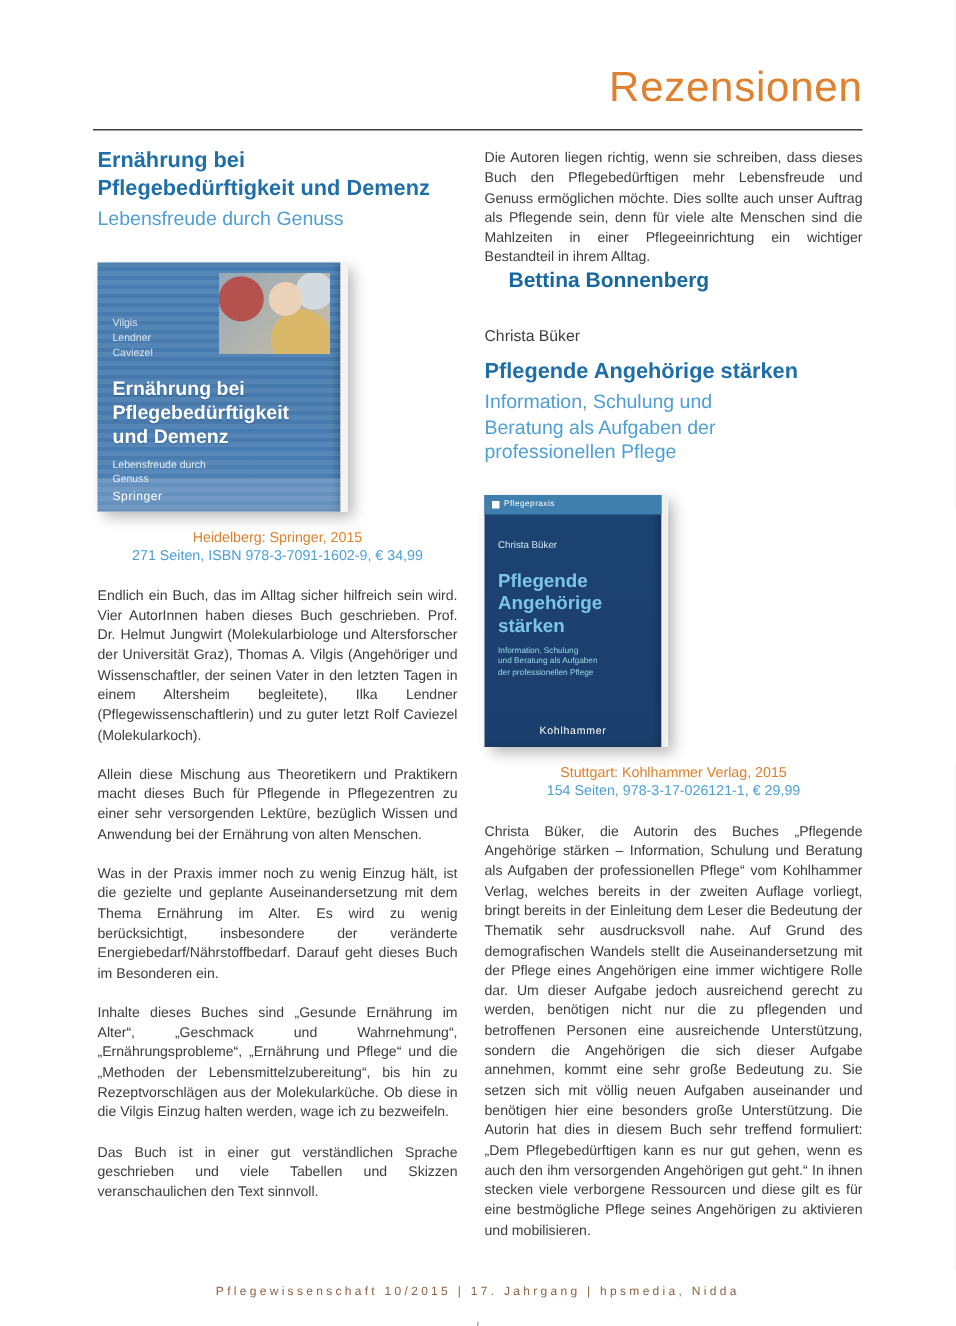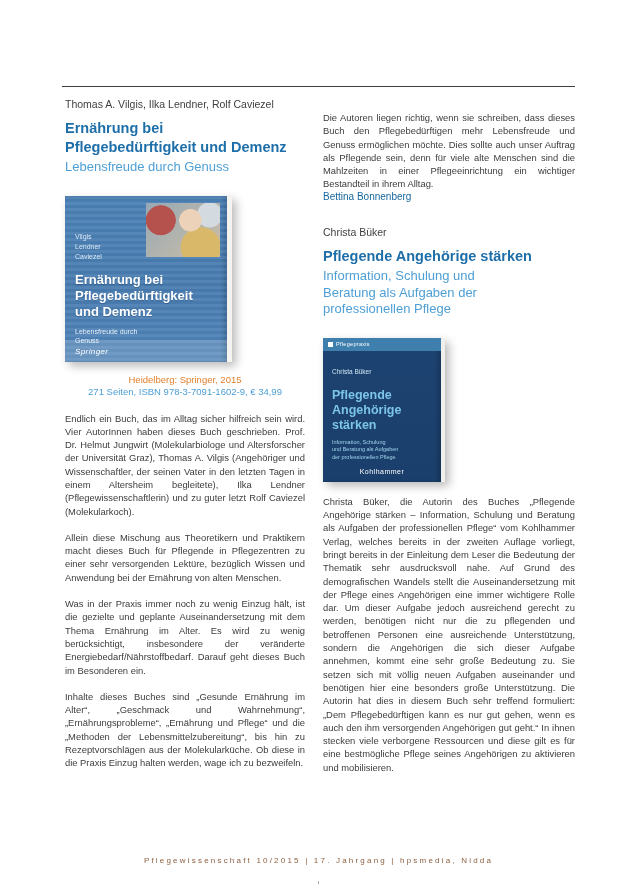--- a/index.html
+++ b/index.html
@@ -32,24 +32,24 @@
     font-size:13px;font-weight:400;color:#4d9fd6;
     line-height:16.5px;margin:3px 0 0;white-space:pre-line;
   }
   .pub{margin-top:12px;font-size:9.5px;line-height:12.5px;text-align:center;}
   .pub-place{color:#e0812f;}
   .pub-details{color:#4d9fd6;}
   .body{
     margin-top:12px;font-size:9.4px;line-height:13.3px;color:#3c3c3c;
     text-align:justify;hyphens:auto;-webkit-hyphens:auto;
   }
-  .body p{margin:13px 0 13px;}
+  .body p{margin:0 0 13px;}
   .body p:last-child{margin-bottom:0;}
   .body.first{margin-top:0;}
-  .signature{font-size:10px;font-weight:normal;color:#16679e;margin:0 0 0;}
+  .signature{font-size:14px;font-weight:bold;color:#16679e;margin:0 16px 0;}
   .second-review{margin-top:24px;}
   
   .cover1{
     position:relative;margin-top:20px;width:162px;height:166px;
     background:linear-gradient(180deg,#4d82b6 0%,#4a7db0 55%,#5286ba 100%);
     border-right:5px solid #f4f3f0;
     box-shadow:4px 4px 9px rgba(0,0,0,0.28), inset -3px 0 4px rgba(0,0,0,0.18);
   }
   .cover1::before{
     content:"";position:absolute;inset:0;
@@ -77,25 +77,25 @@
     position:absolute;top:76px;left:10px;z-index:2;
     font-size:13px;font-weight:bold;color:#ffffff;line-height:16px;
     white-space:pre-line;text-shadow:0 1px 1px rgba(0,40,90,0.35);
   }
   .c1-subtitle{
     position:absolute;top:131px;left:10px;z-index:2;
     font-size:7px;line-height:9px;color:#e8f1f8;white-space:pre-line;
   }
   .c1-publisher{
     position:absolute;bottom:6px;left:10px;z-index:2;
-    font-size:8px;color:#ffffff;letter-spacing:0.4px;font-style:italic;
+    font-size:8px;color:#ffffff;letter-spacing:0.4px;
   }
   
   .cover2{
-    position:relative;margin-top:20px;width:118px;height:144px;
+    position:relative;margin-top:20px;width:118px;height:168px;
     background:linear-gradient(180deg,#1d4372 0%,#1b3f6c 100%);
     border-right:4px solid #f0efec;
     box-shadow:4px 4px 9px rgba(0,0,0,0.28), inset -3px 0 4px rgba(0,0,0,0.2);
   }
   .c2-topbar{
     position:absolute;top:0;left:0;right:0;height:13px;background:#3f7fae;
     display:flex;align-items:center;gap:3px;padding:0 5px;box-sizing:border-box;
   }
   .c2-topbar-sq{width:5px;height:5px;background:#ffffff;flex:0 0 auto;}
   .c2-series{font-size:5.5px;color:#ffffff;letter-spacing:0.3px;}
@@ -120,25 +120,25 @@
   }
   .footer-text{font-size:8px;letter-spacing:2.2px;color:#8e6142;white-space:nowrap;}
   .footer-divider{width:1px;height:16px;background:#b0a9a4;}
   .footer-page{font-size:14px;letter-spacing:1px;color:#8e6142;}
 </style>
 </head>
 <body>
 
 <div class="page">
 
+  <h1 class="header-title">Rezensionen</h1>
   <div class="header-rule"></div>
 
   <div class="col-left">
 
-    <p class="byline">Thomas A. Vilgis, Ilka Lendner, Rolf Caviezel</p>
     <h2 class="review-title">Ernährung bei
 Pflegebedürftigkeit und Demenz</h2>
     <h3 class="review-subtitle">Lebensfreude durch Genuss</h3>
 
     <div class="cover1">
       <div class="c1-authors">Vilgis
 Lendner
 Caviezel</div>
       <div class="c1-photo"></div>
       <div class="c1-title">Ernährung bei
@@ -151,21 +151,22 @@
 
     <div class="pub">
       <div class="pub-place">Heidelberg: Springer, 2015</div>
       <div class="pub-details">271 Seiten, ISBN 978-3-7091-1602-9, € 34,99</div>
     </div>
 
     <div class="body">
       <p>Endlich ein Buch, das im Alltag sicher hilfreich sein wird. Vier AutorInnen haben dieses Buch geschrieben. Prof. Dr. Helmut Jungwirt (Molekularbiologe und Altersforscher der Universität Graz), Thomas A. Vilgis (Angehöriger und Wissenschaftler, der seinen Vater in den letzten Tagen in einem Altersheim begleitete), Ilka Lendner (Pflegewissenschaftlerin) und zu guter letzt Rolf Caviezel (Molekularkoch).</p>
       <p>Allein diese Mischung aus Theoretikern und Praktikern macht dieses Buch für Pflegende in Pflegezentren zu einer sehr versorgenden Lektüre, bezüglich Wissen und Anwendung bei der Ernährung von alten Menschen.</p>
       <p>Was in der Praxis immer noch zu wenig Einzug hält, ist die gezielte und geplante Auseinandersetzung mit dem Thema Ernährung im Alter. Es wird zu wenig berücksichtigt, insbesondere der veränderte Energiebedarf/Nährstoffbedarf. Darauf geht dieses Buch im Besonderen ein.</p>
-      <p>Inhalte dieses Buches sind „Gesunde Ernährung im Alter“, „Geschmack und Wahrnehmung“, „Ernährungsprobleme“, „Ernährung und Pflege“ und die „Methoden der Lebensmittelzubereitung“, bis hin zu Rezeptvorschlägen aus der Molekularküche. Ob diese in die Praxis Einzug halten werden, wage ich zu bezweifeln.</p>
+      <p>Inhalte dieses Buches sind „Gesunde Ernährung im Alter“, „Geschmack und Wahrnehmung“, „Ernährungsprobleme“, „Ernährung und Pflege“ und die „Methoden der Lebensmittelzubereitung“, bis hin zu Rezeptvorschlägen aus der Molekularküche. Ob diese in die Vilgis Einzug halten werden, wage ich zu bezweifeln.</p>
+      <p>Das Buch ist in einer gut verständlichen Sprache geschrieben und viele Tabellen und Skizzen veranschaulichen den Text sinnvoll.</p>
     </div>
   </div>
 
   <div class="col-right">
 
     <div class="body first">
       <p>Die Autoren liegen richtig, wenn sie schreiben, dass dieses Buch den Pflegebedürftigen mehr Lebensfreude und Genuss ermöglichen möchte. Dies sollte auch unser Auftrag als Pflegende sein, denn für viele alte Menschen sind die Mahlzeiten in einer Pflegeeinrichtung ein wichtiger Bestandteil in ihrem Alltag.</p>
     </div>
     <p class="signature">Bettina Bonnenberg</p>
 
@@ -184,20 +185,24 @@
         <div class="c2-author">Christa Büker</div>
         <div class="c2-title">Pflegende
 Angehörige
 stärken</div>
         <div class="c2-subtitle">Information, Schulung
 und Beratung als Aufgaben
 der professionellen Pflege</div>
         <div class="c2-publisher">Kohlhammer</div>
       </div>
 
+      <div class="pub">
+        <div class="pub-place">Stuttgart: Kohlhammer Verlag, 2015</div>
+        <div class="pub-details">154 Seiten, 978-3-17-026121-1, € 29,99</div>
+      </div>
 
       <div class="body">
         <p>Christa Büker, die Autorin des Buches „Pflegende Angehörige stärken – Information, Schulung und Beratung als Aufgaben der professionellen Pflege“ vom Kohlhammer Verlag, welches bereits in der zweiten Auflage vorliegt, bringt bereits in der Einleitung dem Leser die Bedeutung der Thematik sehr ausdrucksvoll nahe. Auf Grund des demografischen Wandels stellt die Auseinandersetzung mit der Pflege eines Angehörigen eine immer wichtigere Rolle dar. Um dieser Aufgabe jedoch ausreichend gerecht zu werden, benötigen nicht nur die zu pflegenden und betroffenen Personen eine ausreichende Unterstützung, sondern die Angehörigen die sich dieser Aufgabe annehmen, kommt eine sehr große Bedeutung zu. Sie setzen sich mit völlig neuen Aufgaben auseinander und benötigen hier eine besonders große Unterstützung. Die Autorin hat dies in diesem Buch sehr treffend formuliert: „Dem Pflegebedürftigen kann es nur gut gehen, wenn es auch den ihm versorgenden Angehörigen gut geht.“ In ihnen stecken viele verborgene Ressourcen und diese gilt es für eine bestmögliche Pflege seines Angehörigen zu aktivieren und mobilisieren.</p>
       </div>
     </div>
   </div>
 
   <div class="footer">
     <span class="footer-text">Pflegewissenschaft 10/2015 | 17. Jahrgang | hpsmedia, Nidda</span>
     <span class="footer-divider"></span>

